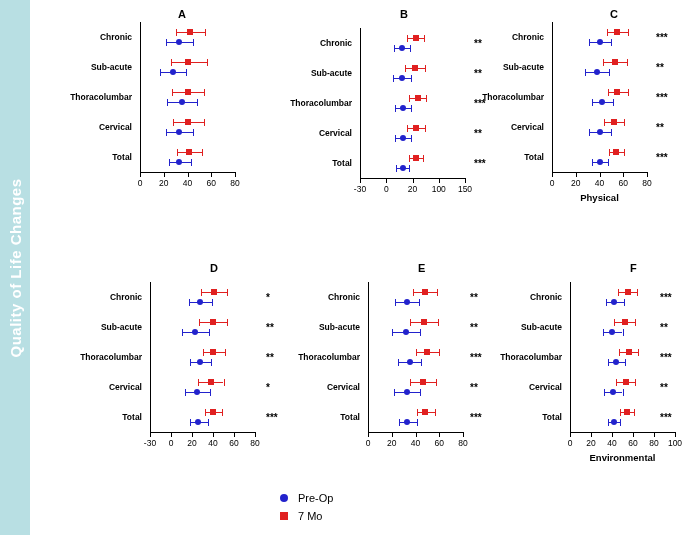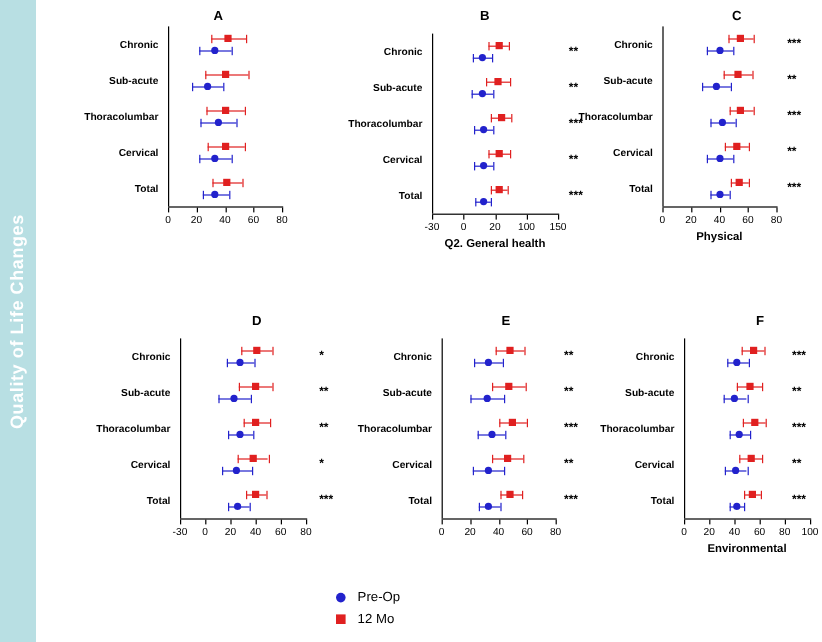--- a/index.html
+++ b/index.html
@@ -188,21 +188,20 @@
       <div class="tick" style="left: 330px; top: 179px;"></div>
       <div class="ticklabel" style="left: 330px; top: 184px;">-30</div>
       <div class="tick" style="left: 356.25px; top: 179px;"></div>
       <div class="ticklabel" style="left: 356.25px; top: 184px;">0</div>
       <div class="tick" style="left: 382.5px; top: 179px;"></div>
       <div class="ticklabel" style="left: 382.5px; top: 184px;">20</div>
       <div class="tick" style="left: 408.75px; top: 179px;"></div>
       <div class="ticklabel" style="left: 408.75px; top: 184px;">100</div>
       <div class="tick" style="left: 435px; top: 179px;"></div>
       <div class="ticklabel" style="left: 435px; top: 184px;">150</div>
-      <div class="xtitle" style="left: 290px; top: 198px; width: 185px;">Q2. General health</div>
       <div class="ylabel" style="left: 222px; top: 43px; width: 100px;">Chronic</div>
       <div class="errbar" style="left: 363.6px; top: 48px; width: 16.8px; background: rgb(34, 34, 204);"></div>
       <div class="cap" style="left: 363.6px; top: 45px; background: rgb(34, 34, 204);"></div>
       <div class="cap" style="left: 380.4px; top: 45px; background: rgb(34, 34, 204);"></div>
       <div class="pt-circle" style="left: 372px; top: 48px; background: rgb(34, 34, 204);"></div>
       <div class="errbar" style="left: 377.25px; top: 38px; width: 16.8px; background: rgb(224, 32, 32);"></div>
       <div class="cap" style="left: 377.25px; top: 35px; background: rgb(224, 32, 32);"></div>
       <div class="cap" style="left: 394.05px; top: 35px; background: rgb(224, 32, 32);"></div>
       <div class="pt-square" style="left: 385.65px; top: 38px; background: rgb(224, 32, 32);"></div>
       <div class="sig" style="left: 444px; top: 43px;">**</div>
@@ -515,15 +514,15 @@
     </div>
   </div>
 
 <div id="legend">
   <div class="legend-row">
     <div class="legend-mark-circle"></div>
     <div class="legend-label">Pre-Op</div>
   </div>
   <div class="legend-row">
     <div class="legend-mark-square"></div>
-    <div class="legend-label">12 Mo</div>
+    <div class="legend-label">7 Mo</div>
   </div>
 </div>
 
 </body></html>

